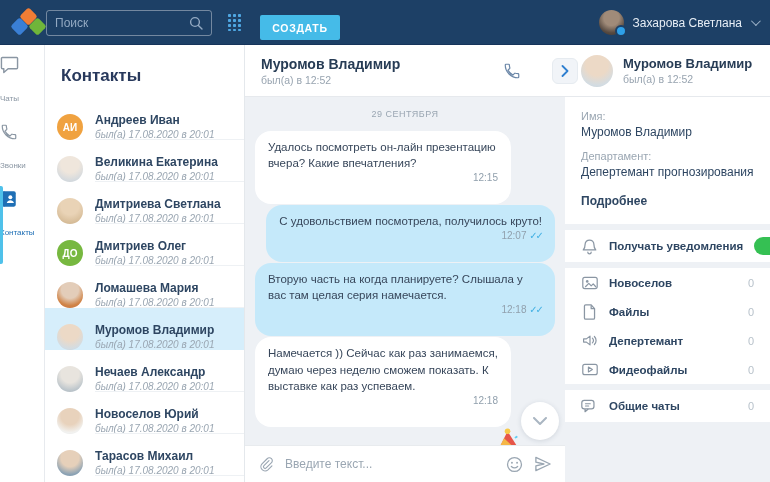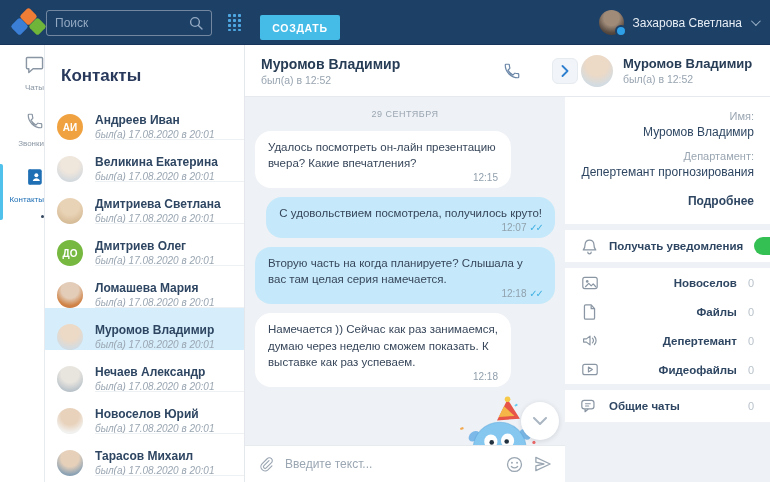--- a/index.html
+++ b/index.html
@@ -18,21 +18,21 @@
   .apps-grid { position:absolute; left:228px; top:14px; width:17px; height:17px; cursor:pointer; }
   .create-btn { position:absolute; left:260px; top:15px; width:80px; height:25px; background:#45bbe8; color:#fff; border:none; border-radius:2px; font-size:10.5px; font-weight:bold; letter-spacing:.7px; cursor:pointer; }
   .user { position:absolute; right:12px; top:0; height:45px; display:flex; align-items:center; gap:9px; cursor:pointer; }
   .user-avatar { width:25px; height:25px; border-radius:50%; background:radial-gradient(circle at 50% 32%, #a08b79 0 36%, #574a41 70%, #39322e); position:relative; }
   .user-avatar::after { content:''; position:absolute; right:-3px; bottom:-2px; width:8px; height:8px; border-radius:50%; background:#2ea0e8; border:2px solid #1d4066; }
   .user-name { color:#e6edf5; font-size:12px; }
   .chev-dn { width:7px; height:7px; border-right:1.5px solid #9db2c8; border-bottom:1.5px solid #9db2c8; transform:rotate(45deg) translateY(-2px); }
 
   
   .rail { position:absolute; top:45px; left:0; width:45px; bottom:0; background:#fff; border-right:1px solid #e7eaee; z-index:10; }
-  .rail-item { position:relative; display:flex; flex-direction:column; align-items:flex-end; padding:11px 0 9px; gap:9px; color:#8a96a3; cursor:pointer; }
+  .rail-item { position:relative; display:flex; flex-direction:column; align-items:flex-start; padding:11px 0 9px; gap:20px; color:#8a96a3; cursor:pointer; }
   .rail-item .lbl { font-size:8px; }
   .rail-item svg { display:block; }
   .rail-item.active { color:#1f6fb5; }
   .rail-item.active::before { content:''; position:absolute; left:0; top:7px; bottom:7px; width:3px; background:#4fc1ea; border-radius:0 2px 2px 0; }
   .rail-dot { width:3px; height:3px; border-radius:50%; background:#33475e; margin-top:2px; }
 
   
   .contacts { position:absolute; top:45px; left:45px; width:200px; bottom:0; background:#fff; border-right:1px solid #e4e8ec; overflow:hidden; z-index:5; }
   .contacts-title { font-size:17px; font-weight:bold; color:#28395c; padding:21px 16px 12px; }
   .c-row { position:relative; display:flex; align-items:flex-end; gap:12px; height:42px; padding:0 8px 0 12px; cursor:pointer; }
@@ -54,41 +54,41 @@
   .c-status { font-size:10px; color:#9aa6b2; margin-top:2px; white-space:nowrap;font-style:italic; }
 
   
   .chat { position:absolute; top:45px; left:245px; width:320px; bottom:0; background:#eef1f5; }
   .chat-header { position:absolute; top:0; left:0; right:0; height:52px; background:#fff; border-bottom:1px solid #e6e9ed; display:flex; align-items:center; padding:0 44px 0 16px; z-index:3; }
   .ch-names { flex:1; }
   .ch-name { font-size:14px; font-weight:bold; color:#273c55; }
   .ch-status { font-size:10.5px; color:#98a4b0; margin-top:2px; }
   .messages { position:absolute; top:52px; bottom:37px; left:0; right:0; padding:8px 10px 0; overflow:hidden; }
   .date-div { text-align:center; font-size:9px; color:#9aa6b2; letter-spacing:.5px; margin:4px 0 12px; }
-  .msg { position:relative; border-radius:16px; padding:8px 13px 5px; margin-bottom:9px; width:fit-content; }
+  .msg { position:relative; border-radius:16px; padding:8px 13px 21px; margin-bottom:1px; width:fit-content; }
   .msg.in  { background:#fff; max-width:256px; margin-right:auto; }
   .msg.out { background:#c5e9fa; max-width:302px; margin-left:auto; }
   .msg-text { font-size:11.5px; color:#37465a; line-height:1.4; }
   .msg-meta { text-align:right; font-size:10px; color:#91a0ad; margin-top:1px; }
   .checks { color:#42b0e3; letter-spacing:-2px; font-size:10px; }
   .sticker { width:88px; height:88px; margin:-2px 14px 4px auto; display:block; }
   .scroll-btn { position:absolute; right:6px; bottom:42px; width:38px; height:38px; border-radius:50%; background:#fff; box-shadow:0 1px 5px rgba(40,60,90,.15); display:flex; align-items:center; justify-content:center; cursor:pointer; z-index:4; }
   .inputbar { position:absolute; bottom:0; left:0; right:0; height:37px; background:#fff; border-top:1px solid #e8ebee; display:flex; align-items:center; padding:0 13px; gap:11px; z-index:3; }
   .inputbar input { flex:1; min-width:0; border:none; outline:none; font-size:12px; color:#37465a; }
   .inputbar input::placeholder { color:#9aa6b2; }
   .ibtn { cursor:pointer; display:flex; align-items:center; }
 
   
   .profile { position:absolute; top:45px; left:565px; width:205px; bottom:0; background:#eef1f5; }
   .p-header { position:relative; height:52px; background:#fff; border-bottom:1px solid #e6e9ed; display:flex; align-items:center; gap:10px; padding:0 10px 0 16px; }
   .collapse-btn { position:absolute; left:-13px; top:13px; width:26px; height:26px; border-radius:6px; background:#f1f4f8; border:1px solid #e6ebf0; display:flex; align-items:center; justify-content:center; cursor:pointer; z-index:6; }
   .p-avatar { width:32px; height:32px; border-radius:50%; flex:none; }
   .p-name { font-size:13px; font-weight:bold; color:#273c55; white-space:nowrap; }
   .p-status { font-size:10.5px; color:#98a4b0; margin-top:2px; }
-  .p-section { background:#fff; margin-bottom:6px;text-align:right; }
+  .p-section { background:#fff; margin-bottom:6px; }
   .p-info { padding:13px 16px 15px; }
   .f-label { font-size:11px; color:#9aa6b2; }
   .f-label + .f-value { margin-top:3px; }
   .f-value { font-size:12px; color:#2e4662; }
   .f-gap { height:11px; }
   .more-link { display:inline-block; font-size:12px; font-weight:bold; color:#2e4662; margin-top:15px; cursor:pointer; }
   .row-line { display:flex; align-items:center; gap:11px; padding:0 16px; background:#fff; cursor:pointer; }
   .notif-row { height:32px; margin-bottom:6px; }
   .row-label { flex:1; font-size:11.5px; font-weight:bold; color:#2e4662; white-space:nowrap; }
   .toggle { width:35px; height:18px; border-radius:9px; background:#35c053; position:relative; flex:none; cursor:pointer; }

